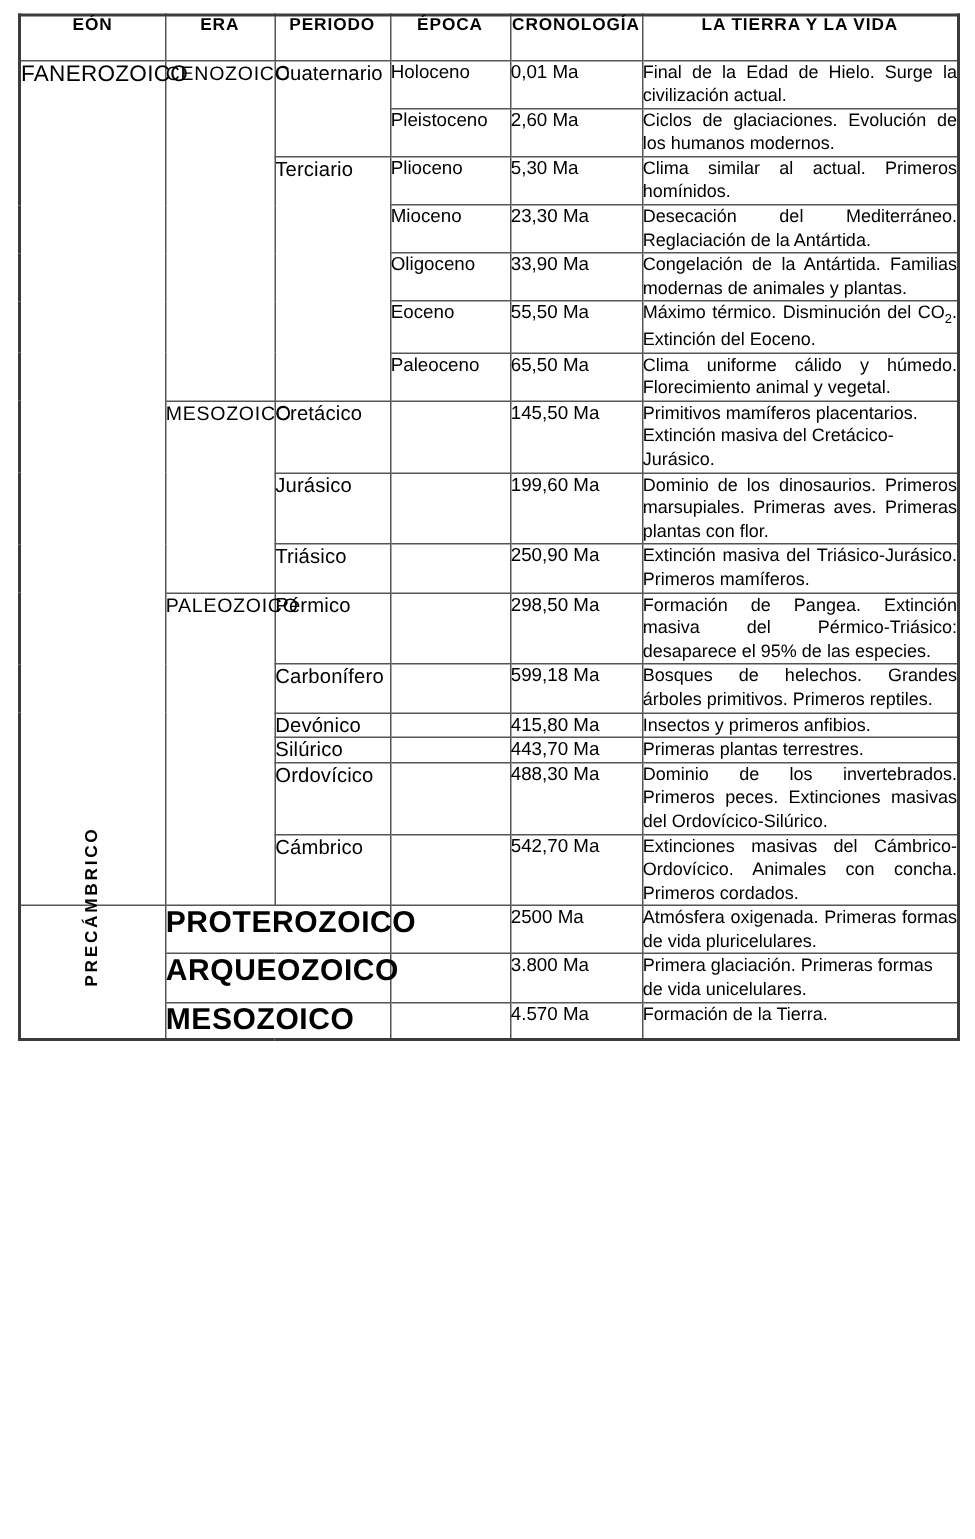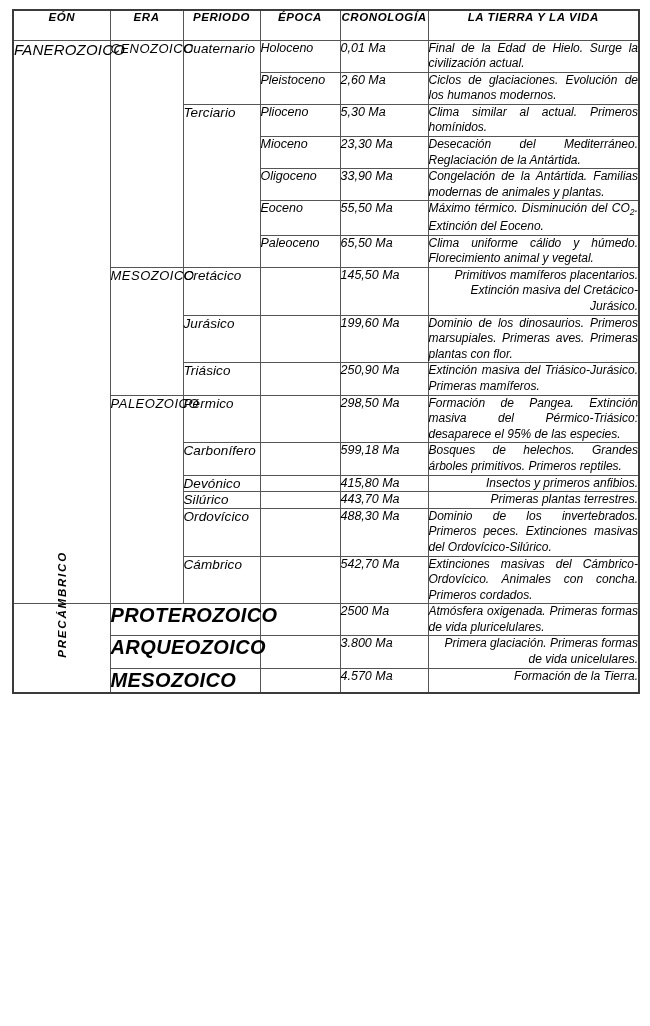--- a/index.html
+++ b/index.html
@@ -16,21 +16,20 @@
     overflow: hidden;
   }
 
   #sheet {
     position: absolute;
     left: 12px;
     top: 9px;
     width: 518px;
     height: 1005px;
     box-sizing: border-box;
-    font-style: italic;
   }
 
   table.geo {
     border-collapse: collapse;
     table-layout: fixed;
     width: 626px;
     border: 2px solid #3b3b3b;
   }
 
   table.geo td, table.geo th {
@@ -97,21 +96,21 @@
 
   .vida-text {
     font-size: 12px;
     line-height: 1.30;
     text-align: justify;
     text-justify: inter-word;
     hyphens: auto;
     padding: 6px 8px 5px 8px;
     vertical-align: top;
   }
-  .vida-text.nojust { text-align: right; }
+  .vida-text.nojust { text-align: left; }
 
   
   .precam-cell {
     width: 36px;
     vertical-align: middle;
     text-align: center;
     padding: 0;
   }
   .precam-rot {
     display: block;
@@ -219,21 +218,21 @@
       <td class="periodo-name">Jurásico</td>
       <td class="epoca-name"></td>
       <td class="crono-val">199,60 Ma</td>
       <td class="vida-text">Dominio de los dinosaurios. Primeros marsupiales. Primeras aves. Primeras plantas con flor.</td>
     </tr>
 
     <tr>
       <td class="periodo-name">Triásico</td>
       <td class="epoca-name"></td>
       <td class="crono-val">250,90 Ma</td>
-      <td class="vida-text">Extinción masiva del Triásico-Jurásico. Primeras mamíferos.</td>
+      <td class="vida-text">Extinción masiva del Triásico-Jurásico. Primeros mamíferos.</td>
     </tr>
 
     <tr>
       <td class="era-name" rowspan="6">PALEOZOICO</td>
       <td class="periodo-name">Pérmico</td>
       <td class="epoca-name"></td>
       <td class="crono-val">298,50 Ma</td>
       <td class="vida-text">Formación de Pangea. Extinción masiva del Pérmico-Triásico: desaparece el 95% de las especies.</td>
     </tr>
 

